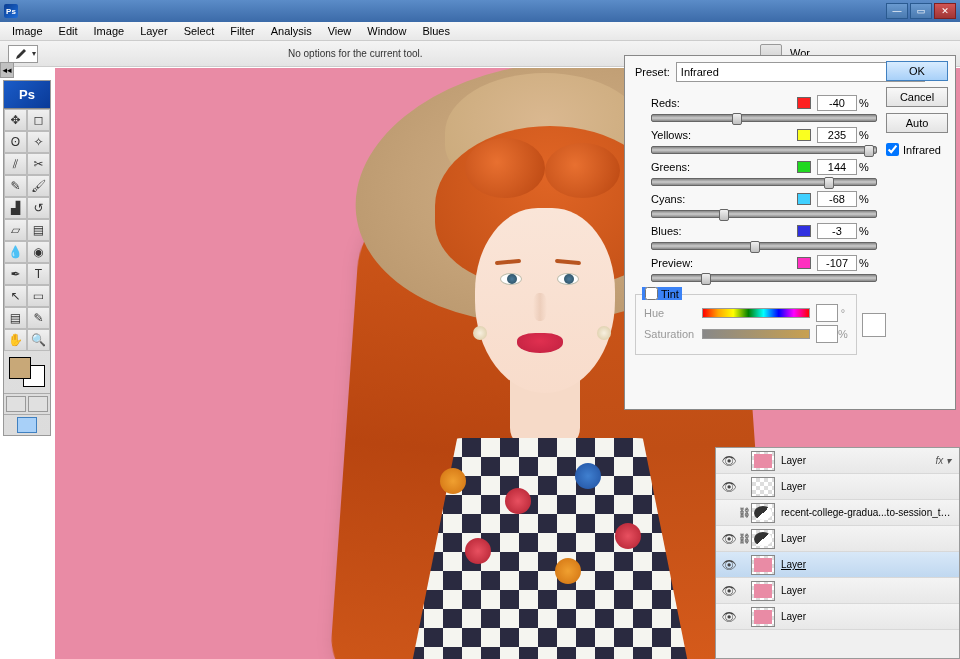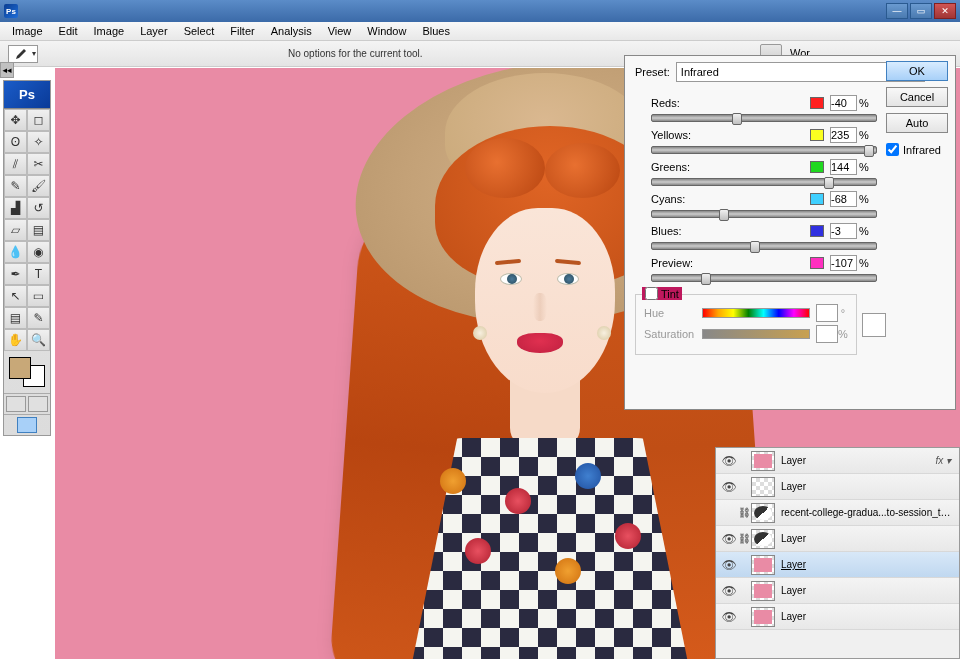--- a/index.html
+++ b/index.html
@@ -85,27 +85,27 @@
   .preset-menu { width: 14px; height: 14px; margin-left: 6px; font-size: 11px; }
   .side-buttons { position: absolute; right: 12px; top: 61px; width: 62px; display: flex; flex-direction: column; gap: 6px; align-items: stretch; }
   .ps-btn { height: 20px; background: linear-gradient(to bottom, #f8f8f8, #e4e4e4); border: 1px solid #888; font-size: 11px; cursor: pointer; }
   .ps-btn.ok { background: linear-gradient(to bottom, #d8ecff, #a8d0f8); border: 1px solid #4080c0; }
   .preview-chk { display: flex; align-items: center; gap: 4px; font-size: 11px; margin-top: 4px; }
 
   .slider-row { margin: 5px 16px 2px; width: 220px; }
   .slider-label-line { display: flex; align-items: center; }
   .slider-label-line .sl-name { flex: 1; }
   .color-box { width: 14px; height: 12px; border: 1px solid #666; margin-right: 6px; }
-  .val-input { width: 27px; height: 16px; border: 1px solid #999; text-align: left; padding: 0 0; font-size: 11px; }
+  .val-input { width: 40px; height: 16px; border: 1px solid #999; text-align: center; padding: 0 0; font-size: 11px; }
   .pct { width: 14px; text-align: center; }
   .slider-track { position: relative; height: 8px; background: linear-gradient(to bottom, #888, #ccc, #888); border: 1px solid #666; border-radius: 2px; margin-top: 3px; margin-right: -6px; }
   .slider-thumb { position: absolute; top: -2px; width: 10px; height: 12px; background: linear-gradient(to bottom, #f0f0f0, #c0c0c0); border: 1px solid #666; border-radius: 2px; transform: translateX(-5px); }
 
   .tint-section { border: 1px solid #ccc; padding: 6px 8px 8px; margin-top: 10px; width: 222px; position: relative; }
-  .tint-legend { position: absolute; top: -8px; left: 6px; background: #be185d; padding: 0 3px; display: flex; align-items: center; gap: 3px; font-size: 11px; }
+  .tint-legend { position: absolute; top: -8px; left: 6px; background: #3b82f6; padding: 0 3px; display: flex; align-items: center; gap: 3px; font-size: 11px; }
   .tint-row { display: flex; align-items: center; margin: 3px 0; color: #999; }
   .tint-row .lbl { width: 58px; }
   .hue-bar { flex: 1; height: 10px; background: linear-gradient(to right, red, orange, yellow, green, cyan, blue, magenta, red); border: 1px solid #999; }
   .sat-bar { flex: 1; height: 10px; background: linear-gradient(to right, #888, #c8a050); border: 1px solid #999; }
   .tint-swatch { width: 22px; height: 18px; border: 1px solid #999; background: #fff; margin-left: 6px; }
   .big-swatch { position: absolute; right: -30px; top: 18px; width: 24px; height: 24px; border: 1px solid #999; background: #fff; }
 
   
   .layers-panel { position: absolute; right: 0; bottom: 0; width: 245px; height: 212px; background: #f0f0f0; border: 1px solid #999; overflow-y: auto; }
   .layer-row { display: flex; align-items: center; height: 26px; border-bottom: 1px solid #d8d8d8; padding: 0 4px; font-size: 10px; background: linear-gradient(to bottom,#f4f4f4,#e8e8e8); cursor: pointer; }

